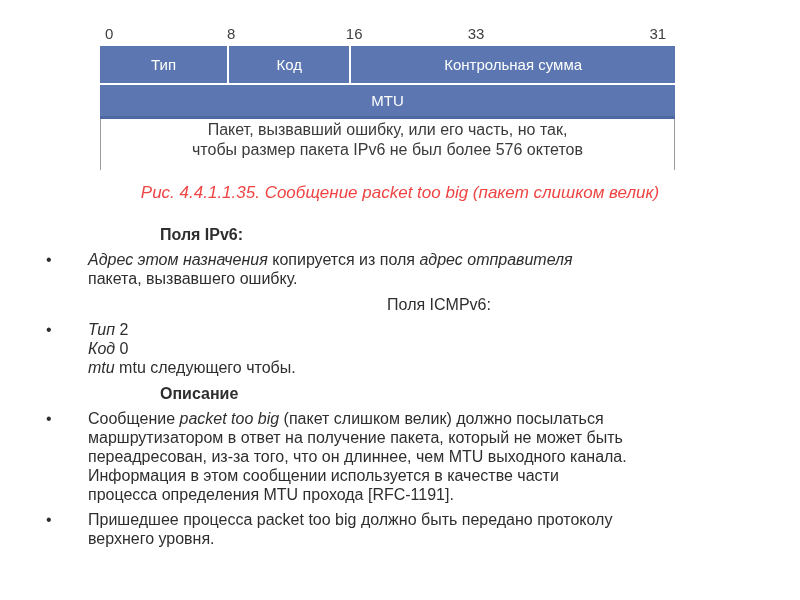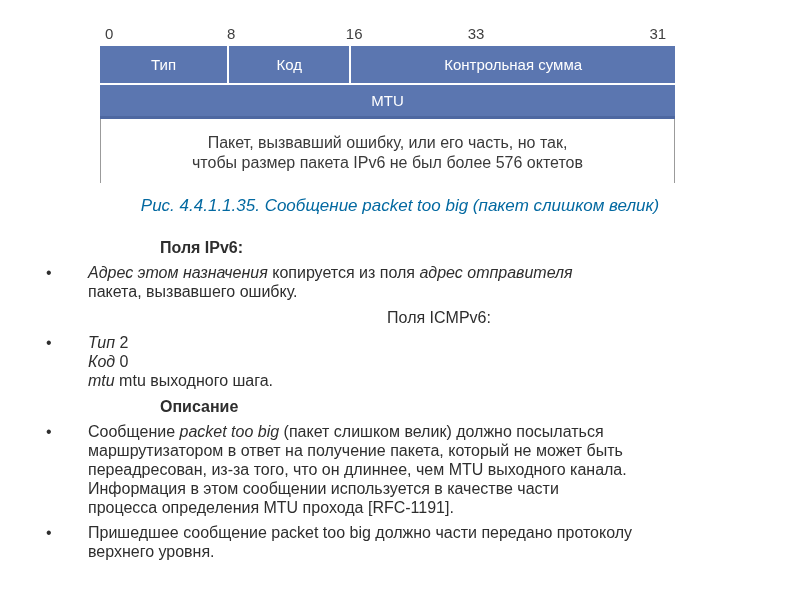--- a/index.html
+++ b/index.html
@@ -29,28 +29,28 @@
   .c-code { width: 20.9%; }
   .c-checksum { flex: 1; }
 
   .mtu-row {
     margin-top: 2px; height: 34px; line-height: 31px;
     border-bottom: 3px solid #4e68a1;
   }
 
   .payload-row {
     border-left: 1px solid #9b9b9b; border-right: 1px solid #9b9b9b;
-    padding: 14px 6px 10px; text-align: center;
+    padding: 1px 6px 10px; text-align: center;
     font-size: 16px; line-height: 20px; color: #3a3a3a;
   }
 
   
   .caption {
     margin-top: 13px; text-align: center;
-    font-style: italic; font-size: 17px; color: #0369a1;
+    font-style: italic; font-size: 17px; color: #ef4444;
   }
 
   
   .content { margin: 22px 0 0 42px; width: 676px; font-size: 16px; line-height: 19px; }
 
   .heading { font-weight: bold; margin: 7px 0 6px 118px; }
   .heading.regular { font-weight: normal; text-align: center; }
 
   .bullet { display: flex; margin-bottom: 6px; }
   .dot { flex: 0 0 46px; padding-left: 4px; }
@@ -93,29 +93,29 @@
 
     <div class="bullet">
       <span class="dot">•</span>
       <div class="btext"><span class="i">Адрес этом назначения</span><span> копируется из поля </span><span class="i">адрес отправителя</span><br><span>пакета, вызвавшего ошибку.</span></div>
     </div>
 
     <div class="heading regular">Поля ICMPv6:</div>
 
     <div class="bullet">
       <span class="dot">•</span>
-      <div class="btext"><span class="i">Тип</span><span> 2</span><br><span class="i">Код</span><span> 0</span><br><span class="i">mtu</span><span> mtu выходного шага.</span></div>
+      <div class="btext"><span class="i">Тип</span><span> 2</span><br><span class="i">Код</span><span> 0</span><br><span class="i">mtu</span><span> mtu следующего чтобы.</span></div>
     </div>
 
     <div class="heading">Описание</div>
 
     <div class="bullet">
       <span class="dot">•</span>
       <div class="btext"><span>Сообщение </span><span class="i">packet too big</span><span> (пакет слишком велик) должно посылаться</span><br><span>маршрутизатором в ответ на получение пакета, который не может быть</span><br><span>переадресован, из-за того, что он длиннее, чем MTU выходного канала.</span><br><span>Информация в этом сообщении используется в качестве части</span><br><span>процесса определения MTU прохода [RFC-1191].</span></div>
     </div>
 
     <div class="bullet">
       <span class="dot">•</span>
-      <div class="btext"><span>Пришедшее сообщение packet too big должно части передано протоколу</span><br><span>верхнего уровня.</span></div>
+      <div class="btext"><span>Пришедшее процесса packet too big должно быть передано протоколу</span><br><span>верхнего уровня.</span></div>
     </div>
 
   </div>
 </div>
 
 </body></html>

